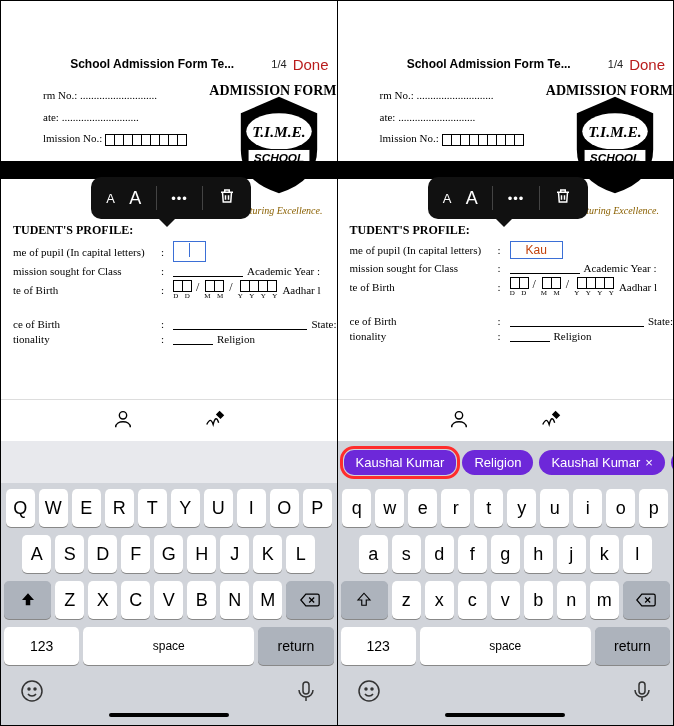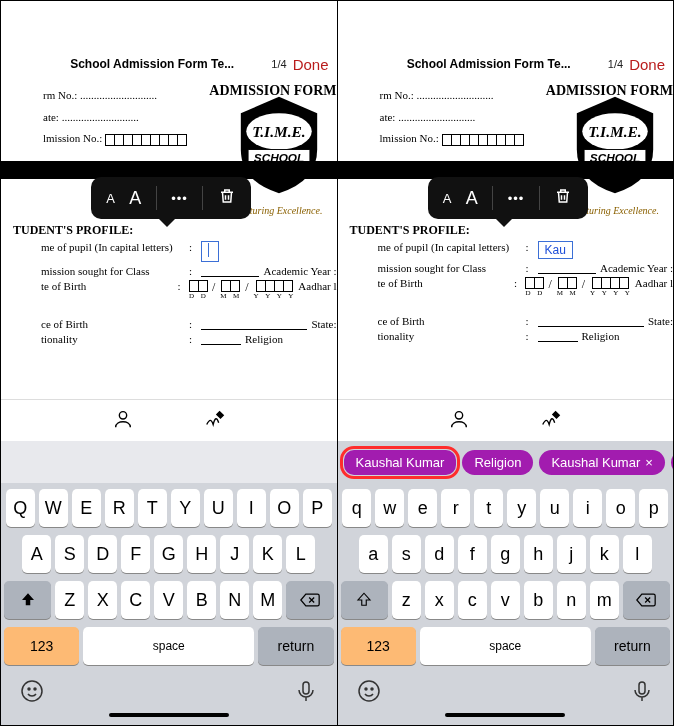--- a/index.html
+++ b/index.html
@@ -19,49 +19,49 @@
   .logo-shield svg { width: 100%; height: 100%; }
   .form-lines { position: absolute; left: 0; top: 6px; font-family: 'Times New Roman', serif; font-size: 11px; line-height: 1.6; }
   .form-lines .ln { margin-bottom: 4px; margin-left: 42px; }
   .dots { letter-spacing: 0px; }
   .boxes { display: inline-flex; vertical-align: middle; }
   .box { width: 10px; height: 12px; border: 1px solid #000; margin-right: -1px; }
   .blackbar { position: absolute; left: 0; right: 0; top: 80px; height: 18px; background: #000; }
   .tag { position: absolute; right: 14px; top: 124px; font-family: serif; font-style: italic; font-size: 10px; color: #8a6000; }
   .profile { position: absolute; left: 12px; top: 142px; font-family: 'Times New Roman', serif; font-size: 11px; right: 0; }
   .profile-title { font-weight: bold; font-size: 12px; }
-  .prow { display: flex; margin-top: 3px; gap: 4px; margin-left: 28px; }
+  .prow { display: flex; align-items: center; margin-top: 3px; gap: 4px; }
   .plabel { width: 144px; overflow: hidden; white-space: nowrap; }
   .colon { width: 8px; }
   .blank { border-bottom: 1px solid #000; flex: 1; height: 12px; }
   .right-label { font-size: 11px; white-space: nowrap; }
-  .input-box { border: 1.5px solid #3b6fd6; padding: 1px 6px; font-size: 12px; color: #1d4ed8; font-family: -apple-system, sans-serif; display: inline-block; min-width: 18px; }
+  .input-box { border: 1.5px solid #3b6fd6; padding: 1px 15px; font-size: 12px; color: #c2410c; font-family: -apple-system, sans-serif; display: inline-block; min-width: 18px; }
   .popover { position: absolute; top: 96px; left: 90px; width: 160px; height: 42px; background: #111; border-radius: 10px; display: flex; align-items: center; justify-content: space-around; padding: 0 8px; color: #fff; }
   .popover::after { content: ''; position: absolute; bottom: -8px; left: 68px; border: 8px solid transparent; border-top-color: #111; border-bottom: none; }
   .popover .pi { font-size: 18px; }
   .popover .sep { width: 1px; height: 24px; background: #444; }
   .dob-boxes { display: inline-flex; align-items: flex-start; gap: 4px; }
   .dob-group { display: flex; flex-direction: column; align-items: center; }
   .dob-group .lbls { display: flex; font-size: 7px; letter-spacing: 1px; }
   .slash { font-size: 12px; padding: 0 1px; }
   .midbar { height: 42px; background: #fff; border-top: 1px solid #ddd; display: flex; align-items: center; justify-content: center; gap: 70px; }
   .midbar svg { width: 22px; height: 22px; stroke: #000; fill: none; stroke-width: 1.5; }
   .suggestions { height: 42px; background: #d1d4da; display: flex; align-items: center; padding: 0 6px; gap: 6px; overflow: hidden; }
   .suggestions.empty { background: #e8e9ed; }
-  .pill { background: #a21caf; color: #fff; border-radius: 14px; padding: 5px 12px; font-size: 13px; white-space: nowrap; display: flex; align-items: center; gap: 5px;}
+  .pill { background: #6d28d9; color: #fff; border-radius: 14px; padding: 5px 12px; font-size: 13px; white-space: nowrap; display: flex; align-items: center; gap: 5px;}
   .pill.highlight { outline: 3px solid #ff2d2d; outline-offset: 1px; border-radius: 10px; }
   .pill .x { font-size: 13px; }
   .keyboard { background: #d1d4da; padding: 6px 3px 4px 3px; }
   .krow { display: flex; justify-content: center; gap: 4px; margin-bottom: 8px; }
   .key { background: #fff; border-radius: 5px; box-shadow: 0 1px 0 #888; height: 38px; flex: 1; display: flex; align-items: center; justify-content: center; font-size: 18px; max-width: 29px; }
   .key.wide { max-width: none; flex: 1.4; }
   .key.fn { background: #adb3bc; font-size: 14px; }
   .key.space { flex: 5; max-width: none; font-size: 12px; }
   .key.return { flex: 2.2; max-width: none; background: #adb3bc; font-size: 14px; }
-  .key.num { flex: 2.2; max-width: none; background: #fdba74; font-size: 14px; }
+  .key.num { flex: 2.2; max-width: none; background: #ffffff; font-size: 14px; }
   .kbottom { display: flex; justify-content: space-between; padding: 6px 16px 0 16px; }
   .kbottom svg { width: 24px; height: 24px; fill: none; stroke: #333; stroke-width: 1.5; }
   .homebar { width: 120px; height: 4px; background: #000; border-radius: 3px; margin: 6px auto 4px auto; }
   .r2pad { width: 14px; }
 </style>
 </head>
 <body>
 
 <div class="container">
 

